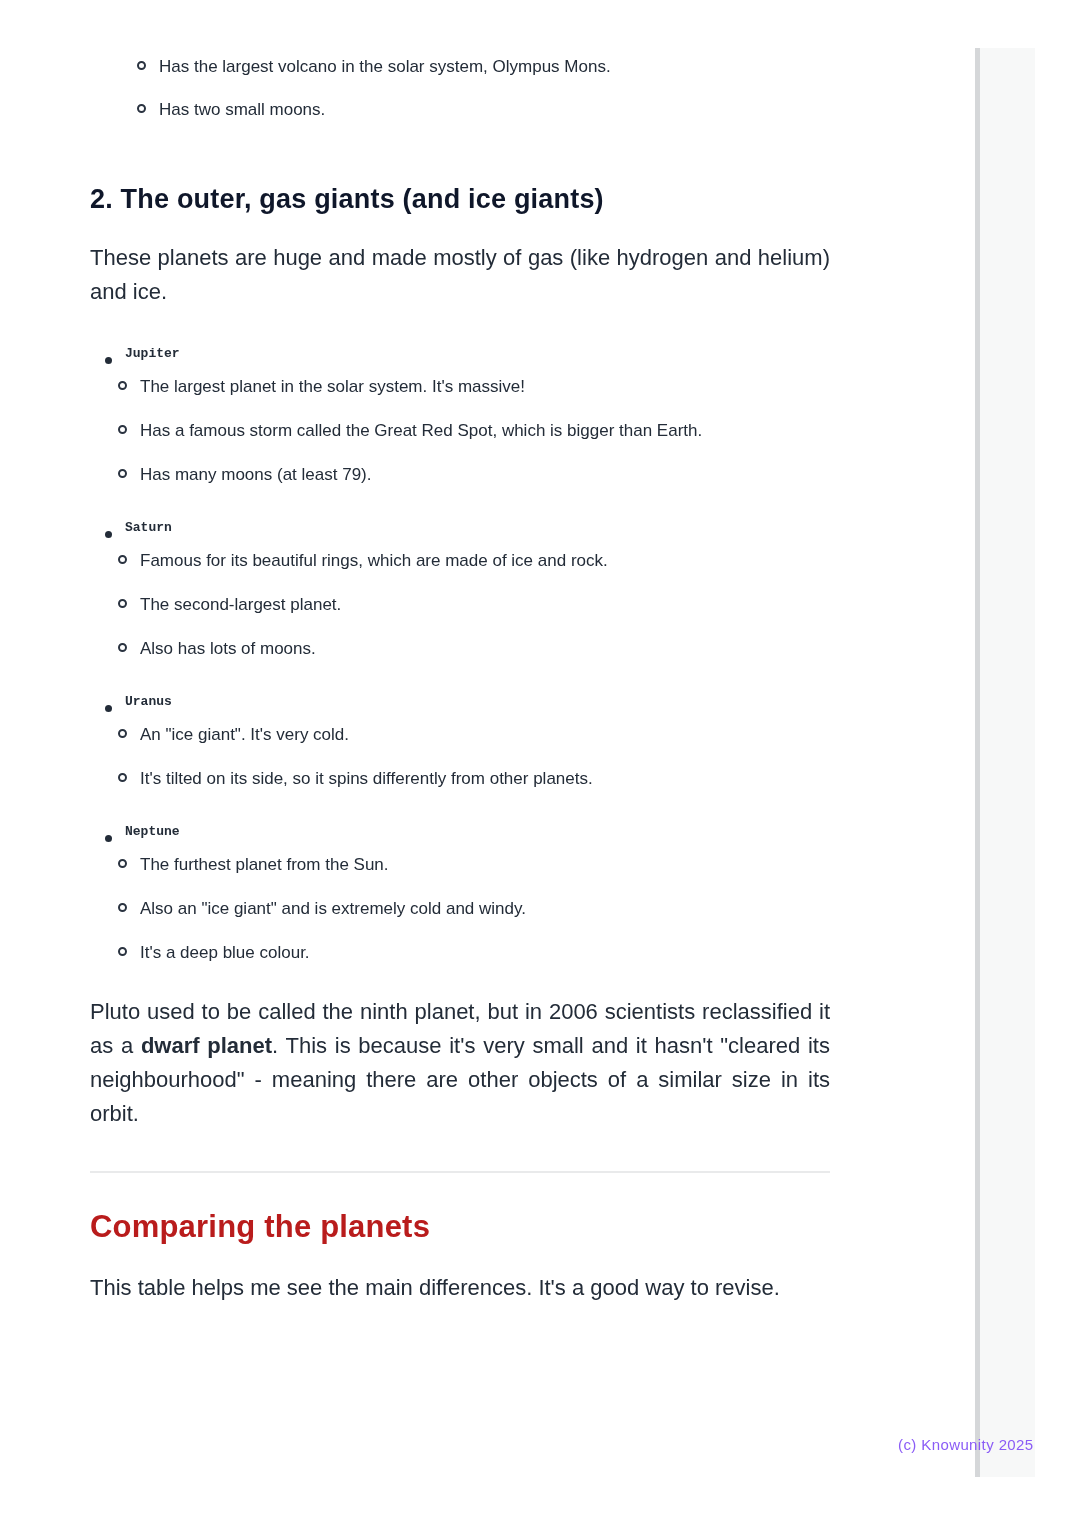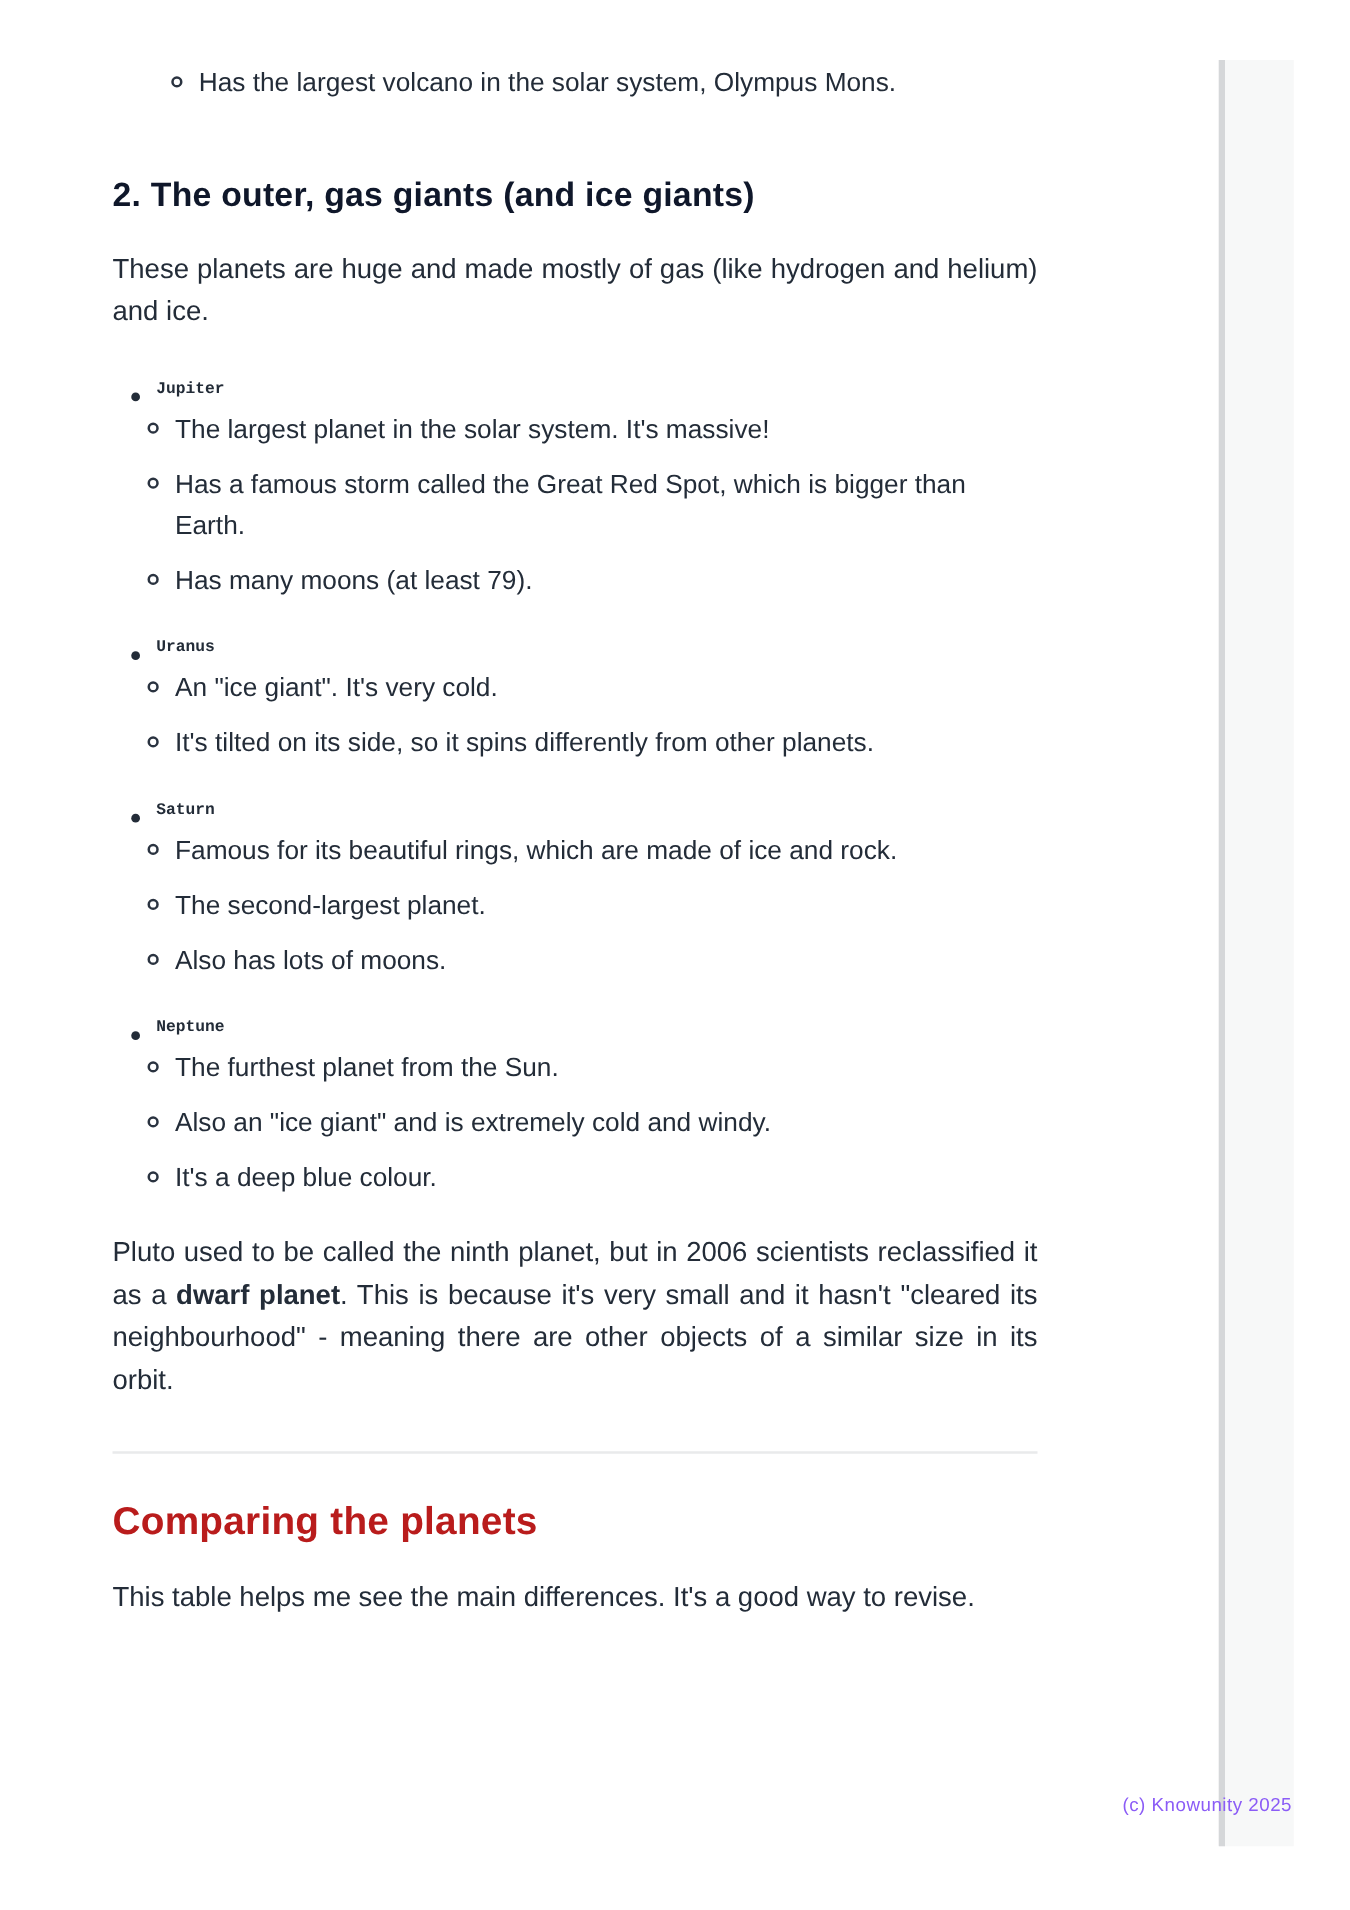--- a/index.html
+++ b/index.html
@@ -18,21 +18,21 @@
     left: 90px;
     top: 0;
     width: 740px;
     padding-top: 50px;
   }
   
   ul { list-style: none; }
   .li {
     display: flex;
     align-items: flex-start;
-    font-size: 21px;
+    font-size: 17px;
     line-height: 33px;
   }
   .sub-list .li { margin-bottom: 11px; }
   .marker-open {
     flex: 0 0 auto;
     width: 9px; height: 9px;
     border: 2.2px solid #2a3340;
     border-radius: 50%;
     margin-top: 11px;
     margin-right: 13px;
@@ -137,20 +137,24 @@
 <body>
 
 <div class="page">
   <div class="content">
 
     <ul class="intro-bullets">
       <li class="li">
         <span class="marker-open"></span>
         <span>Has the largest volcano in the solar system, Olympus Mons.</span>
       </li>
+      <li class="li">
+        <span class="marker-open"></span>
+        <span>Has two small moons.</span>
+      </li>
     </ul>
 
 
     <h2 class="h2">2. The outer, gas giants (and ice giants)</h2>
     <p class="para">These planets are huge and made mostly of gas (like hydrogen and helium) and ice.</p>
 
     <ul class="planet-list">
 
       <li class="planet-item">
         <div class="planet-name">
@@ -169,51 +173,51 @@
           <li class="li">
             <span class="marker-open"></span>
             <span>Has many moons (at least 79).</span>
           </li>
         </ul>
       </li>
 
       <li class="planet-item">
         <div class="planet-name">
           <span class="marker-filled"></span>
+          <span>Saturn</span>
+        </div>
+        <ul class="sub-list">
+          <li class="li">
+            <span class="marker-open"></span>
+            <span>Famous for its beautiful rings, which are made of ice and rock.</span>
+          </li>
+          <li class="li">
+            <span class="marker-open"></span>
+            <span>The second-largest planet.</span>
+          </li>
+          <li class="li">
+            <span class="marker-open"></span>
+            <span>Also has lots of moons.</span>
+          </li>
+        </ul>
+      </li>
+
+      <li class="planet-item">
+        <div class="planet-name">
+          <span class="marker-filled"></span>
           <span>Uranus</span>
         </div>
         <ul class="sub-list">
           <li class="li">
             <span class="marker-open"></span>
             <span>An "ice giant". It's very cold.</span>
           </li>
           <li class="li">
             <span class="marker-open"></span>
             <span>It's tilted on its side, so it spins differently from other planets.</span>
-          </li>
-        </ul>
-      </li>
-
-      <li class="planet-item">
-        <div class="planet-name">
-          <span class="marker-filled"></span>
-          <span>Saturn</span>
-        </div>
-        <ul class="sub-list">
-          <li class="li">
-            <span class="marker-open"></span>
-            <span>Famous for its beautiful rings, which are made of ice and rock.</span>
-          </li>
-          <li class="li">
-            <span class="marker-open"></span>
-            <span>The second-largest planet.</span>
-          </li>
-          <li class="li">
-            <span class="marker-open"></span>
-            <span>Also has lots of moons.</span>
           </li>
         </ul>
       </li>
 
       <li class="planet-item">
         <div class="planet-name">
           <span class="marker-filled"></span>
           <span>Neptune</span>
         </div>
         <ul class="sub-list">

